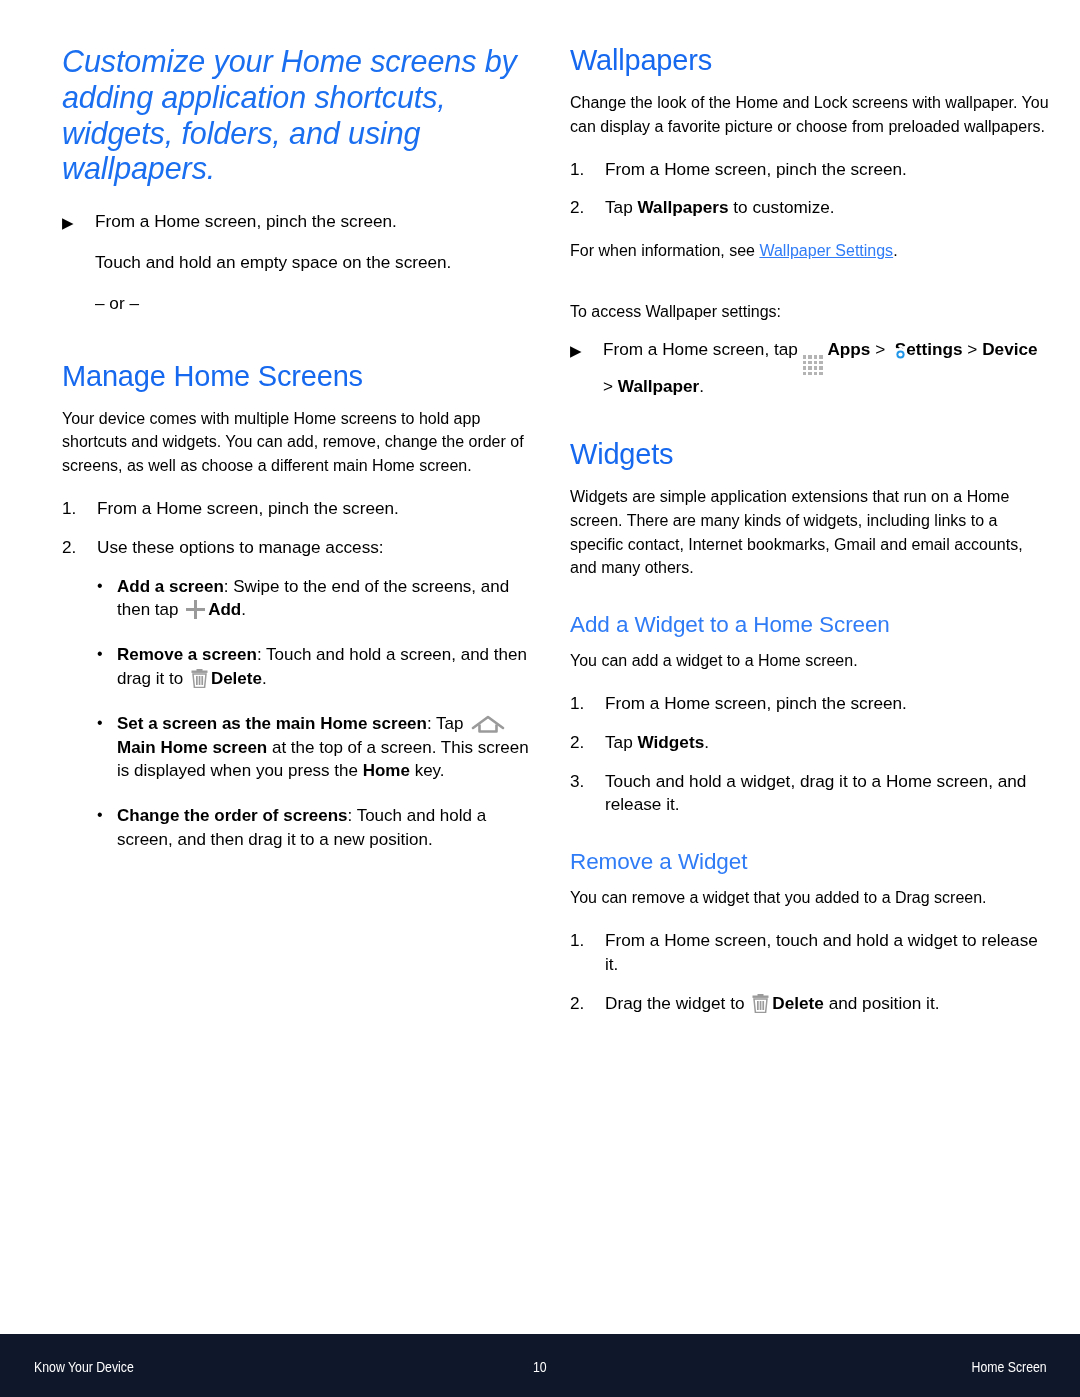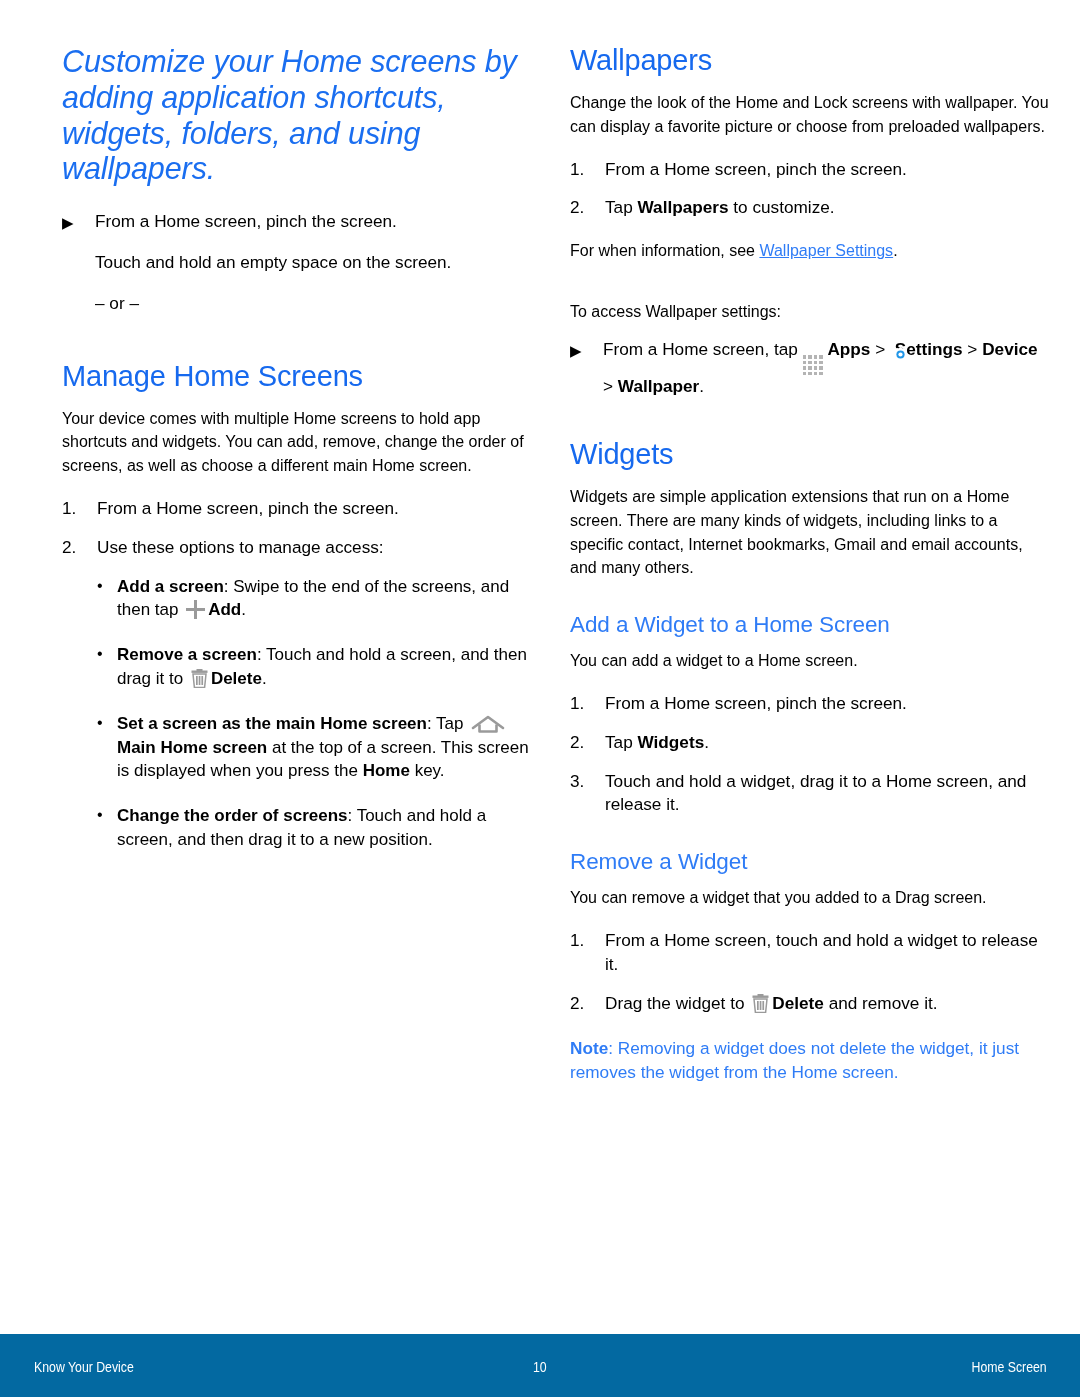--- a/index.html
+++ b/index.html
@@ -200,21 +200,21 @@
   }
   .icon-settings svg { position: absolute; top: 2px; left: 2px; }
 
   
   .footer {
     position: absolute;
     left: 0;
     bottom: 0;
     width: 1080px;
     height: 63px;
-    background: #0369a1;
+    background: #0f172a;
     color: #ffffff;
   }
   .footer-inner {
     position: relative;
     width: 100%;
     height: 100%;
   }
   .footer-left, .footer-center, .footer-right {
     position: absolute;
     top: 50%;
@@ -364,27 +364,24 @@
       <ol class="steps">
         <li>From a Home screen, touch and hold a widget to release it.</li>
         <li>
           <span>Drag the widget to </span><span class="icn icon-trash"><svg width="17" height="19" viewBox="0 0 17 19">
                 <rect x="0.5" y="1.5" width="16" height="2.4" fill="#9a9a9a"></rect>
                 <rect x="5.5" y="0" width="6" height="2" fill="#9a9a9a"></rect>
                 <path d="M2 5 L15 5 L13.6 18.5 L3.4 18.5 Z" fill="none" stroke="#9a9a9a" stroke-width="1.5"></path>
                 <rect x="5" y="7" width="1.7" height="9" fill="#9a9a9a"></rect>
                 <rect x="7.7" y="7" width="1.7" height="9" fill="#9a9a9a"></rect>
                 <rect x="10.4" y="7" width="1.7" height="9" fill="#9a9a9a"></rect>
-              </svg></span><b>Delete</b><span> and remove it.</span>
+              </svg></span><b>Delete</b><span> and position it.</span>
         </li>
       </ol>
 
-      <p class="note">
-        <b>Note</b><span>: Removing a widget does not delete the widget, it just removes the widget from the Home screen.</span>
-      </p>
 
     </div>
   </div>
 
   <div class="footer">
     <div class="footer-inner">
       <span class="footer-left">Know Your Device</span>
       <span class="footer-center">10</span>
       <span class="footer-right">Home Screen</span>
     </div>

